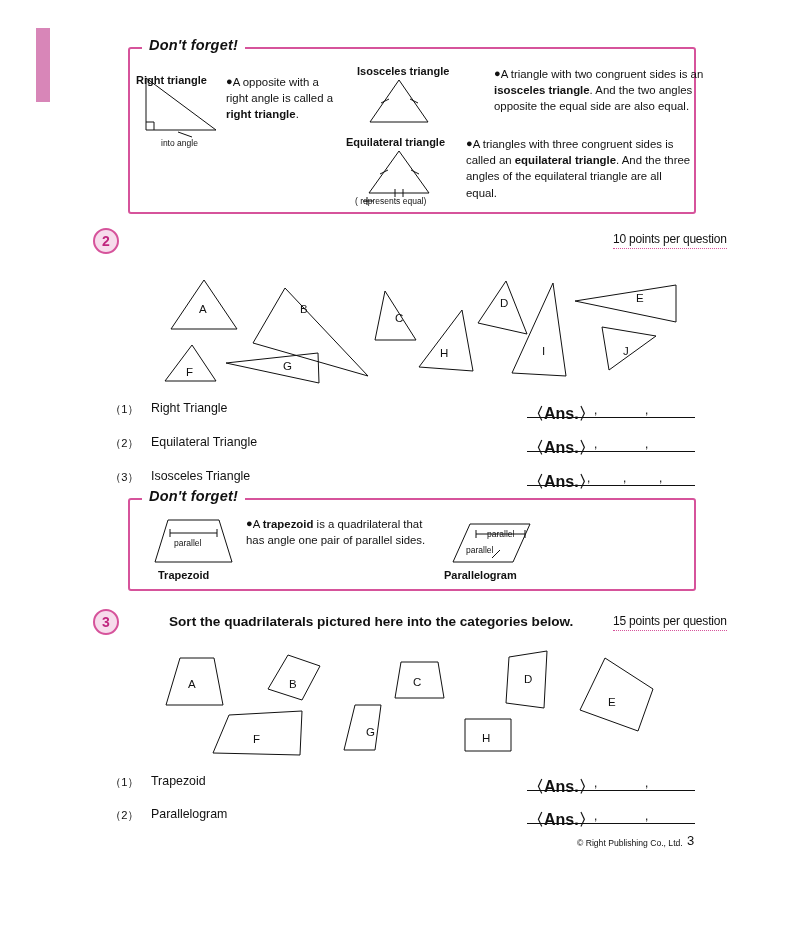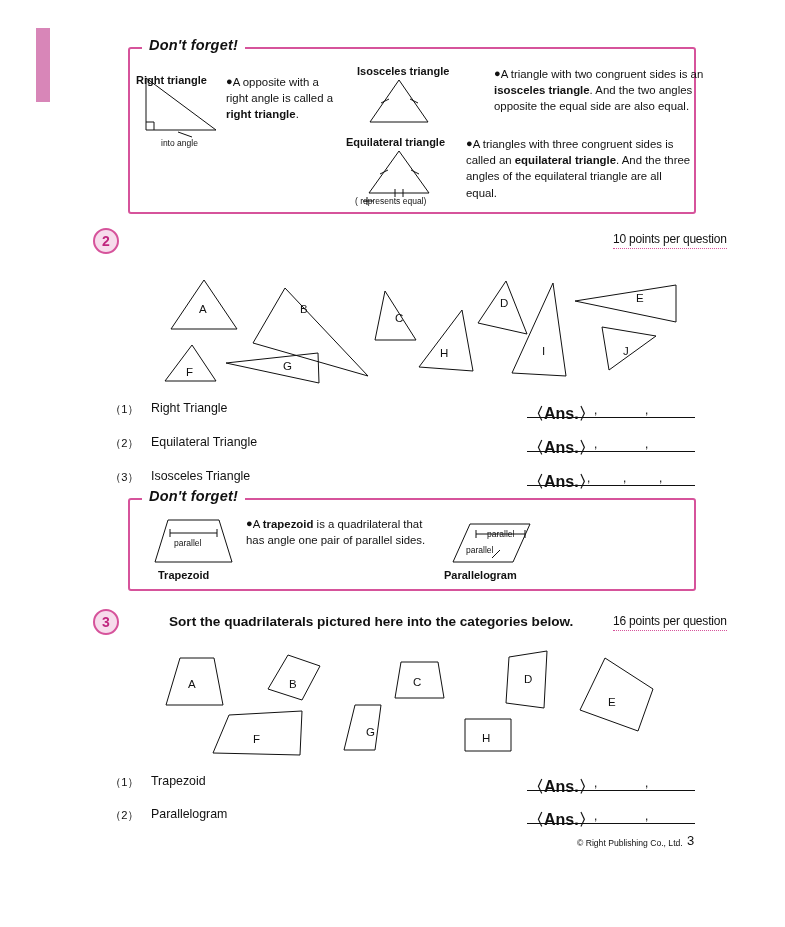--- a/index.html
+++ b/index.html
@@ -236,21 +236,21 @@
   <div class="tiny" style="left:487px; top:529px;">parallel</div>
   <div class="tiny" style="left:466px; top:545px;">parallel</div>
 
   <div class="bullet-text" style="left:246px; top:516px; width:182px;">
     <span class="dot">●</span><span>A </span><b>trapezoid</b><span> is a quadrilateral that has angle one pair of parallel sides.</span>
   </div>
 
 
   <div class="qnum" style="left:93px; top:609px;">3</div>
   <div class="qtext" style="left:134px; top:614px;margin-left:35px;">Sort the quadrilaterals pictured here into the categories below.</div>
-  <div class="points" style="left:613px; top:614px;">16 points per question</div>
+  <div class="points" style="left:613px; top:614px;">15 points per question</div>
 
   <div class="shape-letter" style="left:188px; top:678px;">A</div>
   <div class="shape-letter" style="left:289px; top:678px;">B</div>
   <div class="shape-letter" style="left:413px; top:676px;">C</div>
   <div class="shape-letter" style="left:524px; top:673px;">D</div>
   <div class="shape-letter" style="left:608px; top:696px;">E</div>
   <div class="shape-letter" style="left:253px; top:733px;">F</div>
   <div class="shape-letter" style="left:366px; top:726px;">G</div>
   <div class="shape-letter" style="left:482px; top:732px;">H</div>
 

